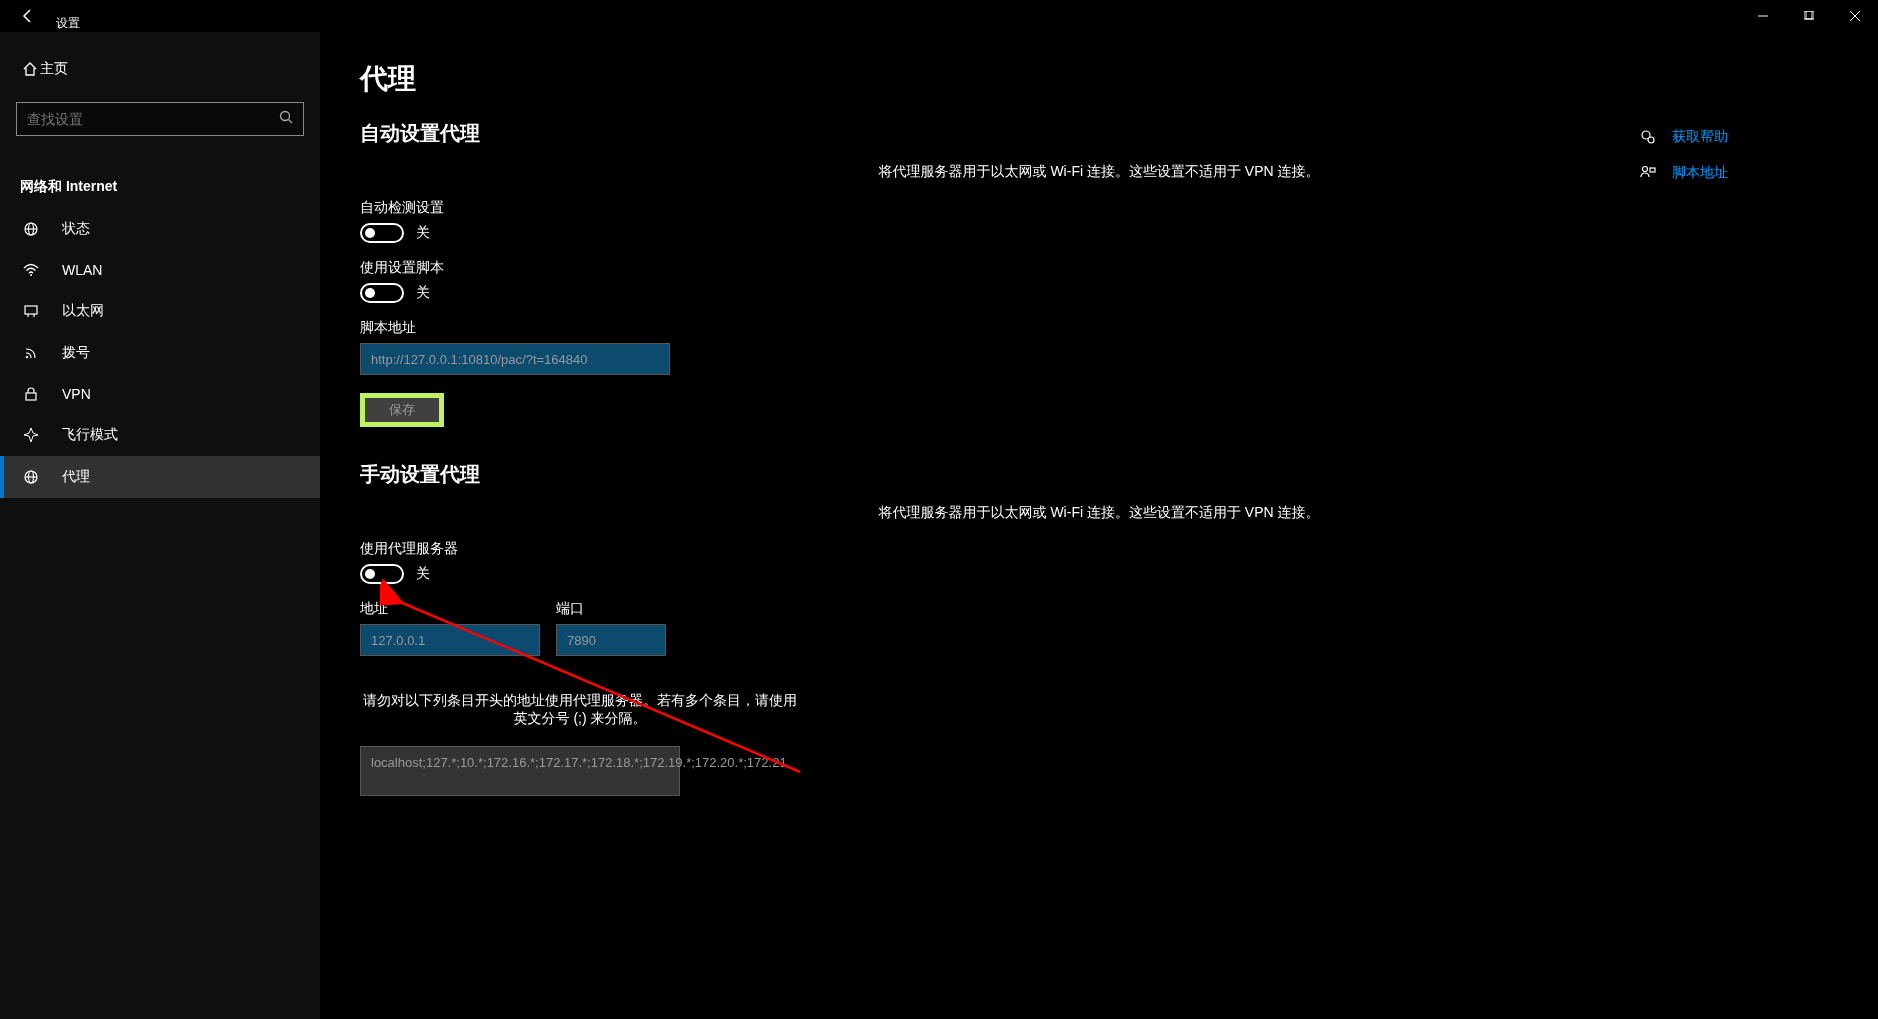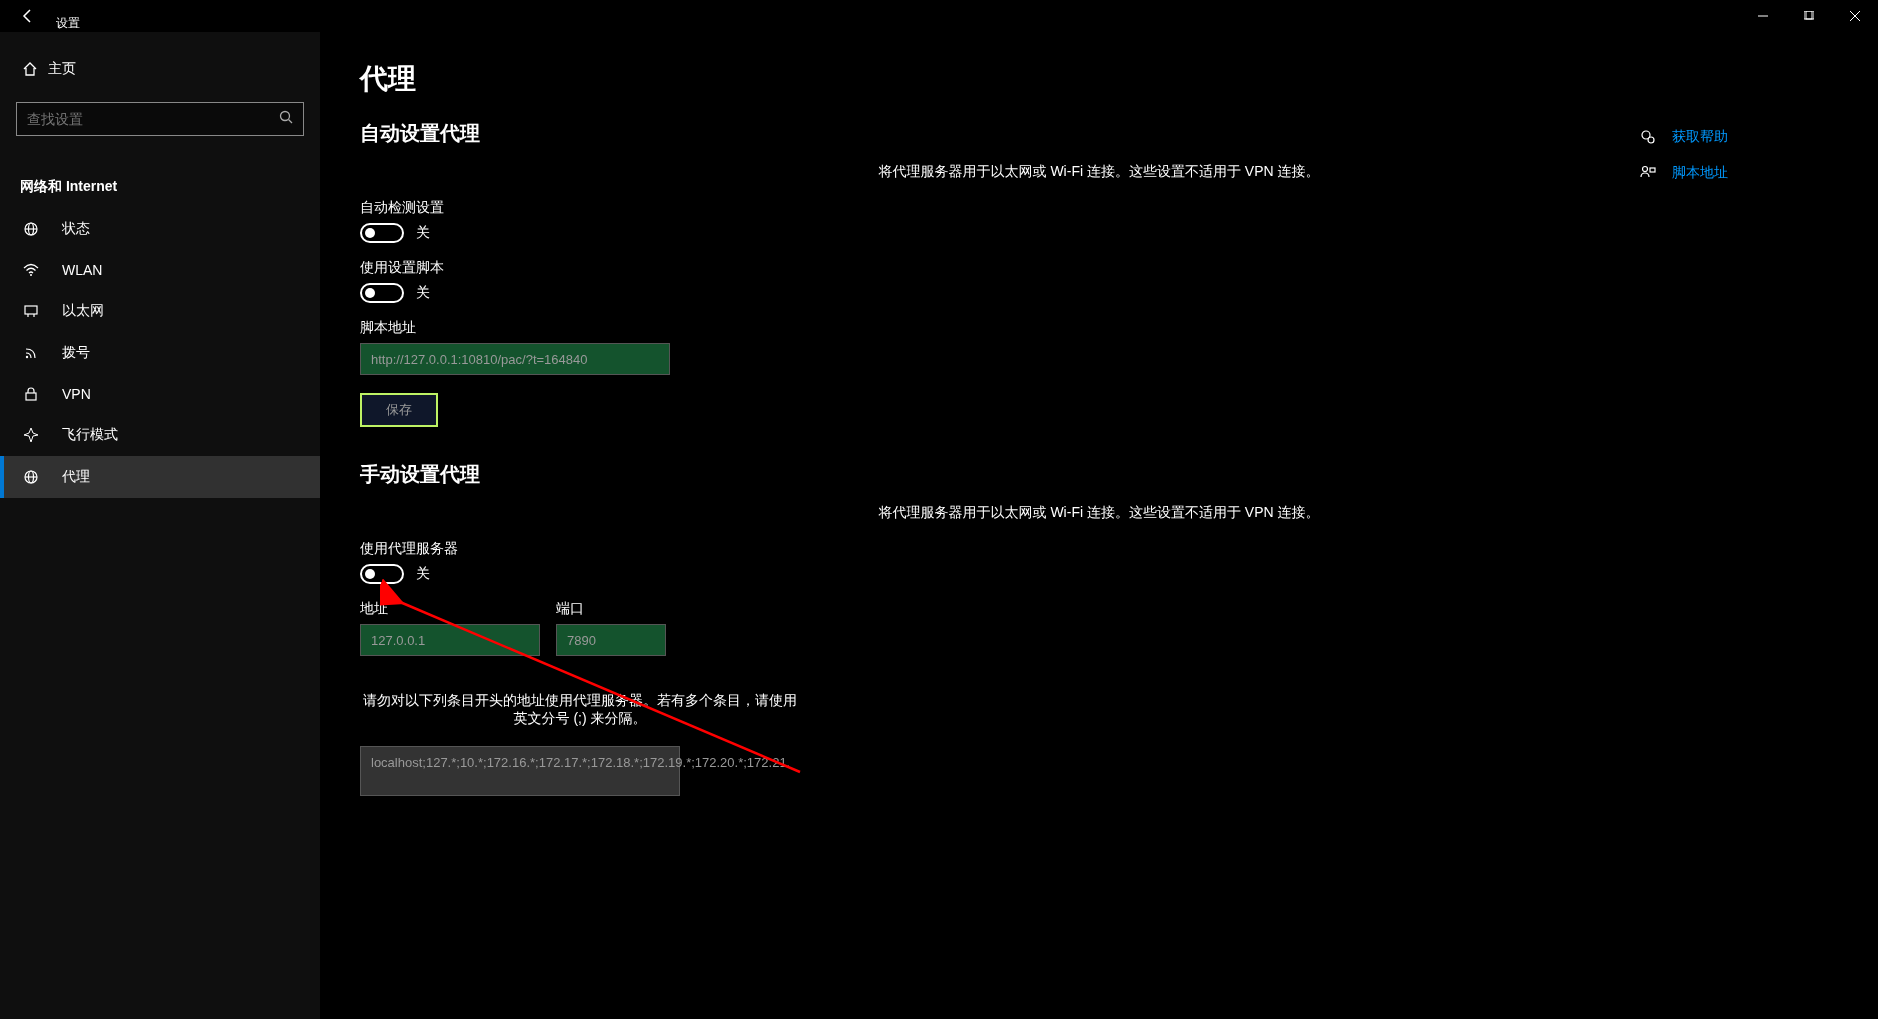--- a/index.html
+++ b/index.html
@@ -56,21 +56,21 @@
   padding-top: 18px;
   flex-shrink: 0;
 }
 .home-row {
   display: flex;
   align-items: center;
   padding: 10px 20px;
   cursor: pointer;
 }
 .home-row .icon { width: 20px; display: flex; justify-content: center; }
-.home-row .label { margin-left: 8px; font-size: 14px; }
+.home-row .label { margin-left: 0; font-size: 14px; }
 .search-box {
   margin: 14px 16px 18px 16px;
   height: 34px;
   border: 1px solid #888;
   background: rgba(0,0,0,0.3);
   display: flex;
   align-items: center;
   padding: 16px 10px;
 }
 .search-box input {
@@ -152,37 +152,37 @@
   position: absolute;
   top: 3px;
   left: 3px;
 }
 .toggle-label {
   margin-left: 12px;
   font-size: 14px;
 }
 .text-input {
   height: 32px;
-  background: #14532d;
+  background: #0c4a6e;
   border: 1px solid #555;
   padding: 0 10px;
   color: #999;
   font-size: 13px;
   display: flex;
   align-items: center;
   margin-bottom: 18px;
 }
 .text-input.w300 { width: 310px; }
 .text-input.w180 { width: 180px; }
 .text-input.w100 { width: 110px; }
 .btn {
   height: 34px;
   padding: 0 24px;
-  background: #0f172a;
-  border: 2px solid #bef264;
+  background: #404040;
+  border: 5px solid #bef264;
   color: #999;
   font-size: 13px;
   cursor: pointer;
   display: inline-flex;
   align-items: center;
   justify-content: flex-start;
 }
 .input-row { display: flex; gap: 16px; margin-bottom: 18px; }
 .textarea {
   width: 320px;

